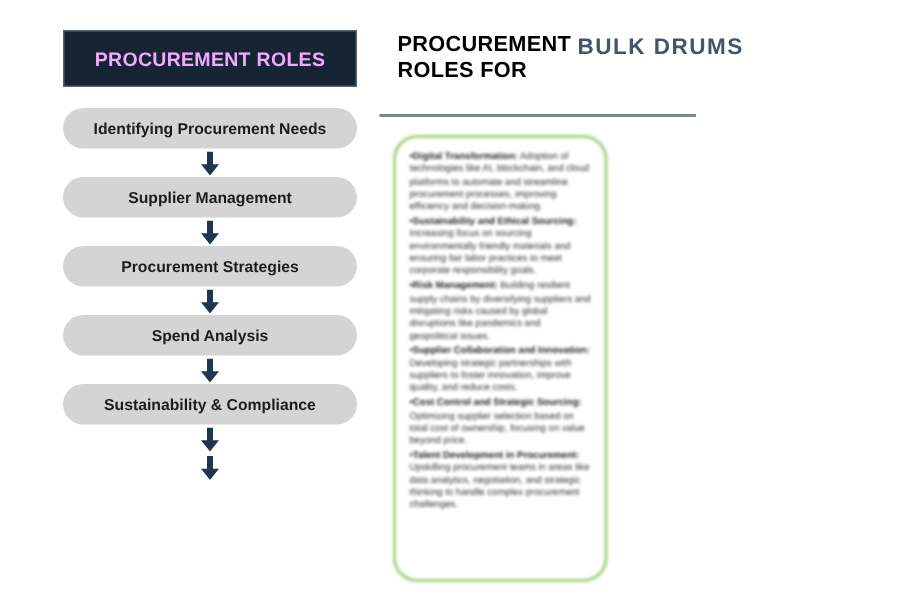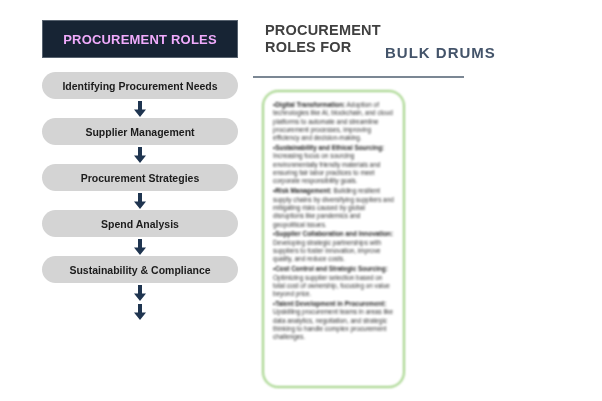--- a/index.html
+++ b/index.html
@@ -52,32 +52,31 @@
   .arrow-wrap svg { display: block; }
 
   
   .right-title {
     position: absolute;
     left: 265px; top: 22px;
     width: 118px;
     font-weight: bold;
     font-size: 14.5px;
     line-height: 17px;
-    color: #404040;
+    color: #000000;
     letter-spacing: 0.2px;
   }
   .right-highlight {
     position: absolute;
     left: 385px; top: 23px;
     font-weight: bold;
     font-size: 15px;
     letter-spacing: 1px;
     color: var(--highlight, #44546a);
     white-space: nowrap;
-    margin-top: 21px;
   }
   .divider {
     position: absolute;
     left: 253px; top: 76px;
     width: 211px; height: 2px;
     background: var(--divider, #7b8794);
   }
 
   .trends-box {
     position: absolute;

